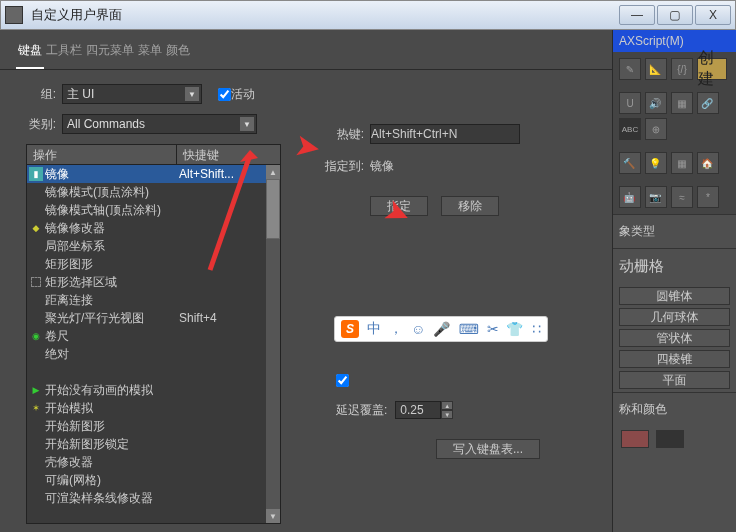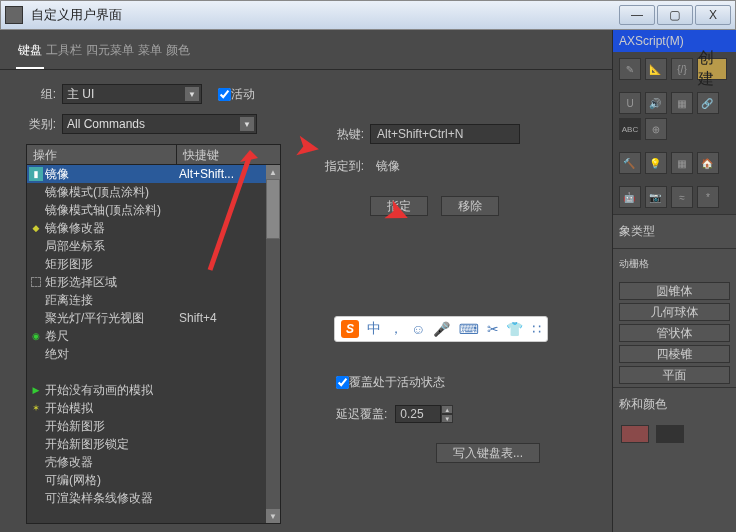--- a/index.html
+++ b/index.html
@@ -27,21 +27,21 @@
 .lr.sel{background:#2a5a9a;color:#fff}
 .lr .ic{width:14px;height:14px;margin-right:2px;display:inline-flex;align-items:center;justify-content:center;font-size:9px}
 .lr .c1{width:146px;display:flex;align-items:center;overflow:hidden;white-space:nowrap}
 .lr .c2{flex:1;padding-left:4px;overflow:hidden;white-space:nowrap}
 .scrollbar{position:absolute;right:0;top:20px;bottom:0;width:14px;background:#555}
 .scrollbar .thumb{position:absolute;top:0;width:14px;height:60px;background:#888;border:1px solid #666}
 .scrollbar .arr{width:14px;height:14px;background:#777;position:absolute;display:flex;align-items:center;justify-content:center;font-size:8px}
 .right{flex:1;padding:40px 10px 0 10px;position:relative}
 .field{display:flex;align-items:center;margin-bottom:12px}
 .field .flbl{width:68px;text-align:right;margin-right:6px}
-.txt{height:20px;background:#3a3a3a;border:1px solid #222;padding:0 6px;color:#ccc;display:flex;align-items:center}
+.txt{height:20px;background:#3a3a3a;border:1px solid #222;padding:0 0;color:#ccc;display:flex;align-items:center}
 .btn{height:20px;padding:0 16px;background:#555;border:1px solid #333;color:#ccc;display:inline-flex;align-items:center;justify-content:center;margin-right:10px}
 .arrow{position:absolute;color:#e63333;font-size:28px;font-weight:bold;pointer-events:none}
 .ime{position:absolute;left:334px;top:316px;background:#fff;border:1px solid #ccc;border-radius:3px;padding:3px 6px;display:flex;gap:8px;align-items:center;height:26px}
 .ime .s{width:18px;height:18px;background:#ff6a00;color:#fff;border-radius:3px;display:flex;align-items:center;justify-content:center;font-weight:bold;font-style:italic}
 .ime span{color:#4a7ab8;font-size:14px}
 .rpanel{position:absolute;left:612px;top:30px;width:124px;height:502px;background:#4f4f4f;border-left:1px solid #2a2a2a}
 .menubar{height:22px;background:#1d4ed8;display:flex;align-items:center;padding:0 6px;color:#ccc}
 .tbicons{display:flex;flex-wrap:wrap;gap:4px;padding:6px;background:#444}
 .ti{width:22px;height:22px;background:#555;border:1px solid #333;display:flex;align-items:center;justify-content:center;color:#999;font-size:10px}
 .abc{background:#333;color:#aaa;font-size:8px}
@@ -257,21 +257,20 @@
       <div class="txt" style="width:150px;border:none;background:transparent">镜像</div>
     </div>
     <div style="margin-left:74px;margin-top:20px">
       <div class="btn">指定</div>
       <div class="btn">移除</div>
     </div>
 
     <div class="bottom" style="position:absolute;top:290px;left:50px">
       <div class="chk">
         <input type="checkbox" checked="" style="">
-        <span>覆盖处于活动状态</span>
       </div>
       <div style="display:flex;align-items:center;margin-top:14px">
         <span style="margin-right:8px">延迟覆盖:</span>
         <div class="spinner">
           <div class="sv">0.25</div>
           <div class="sb">
             <div class="su">▲</div>
             <div class="sd">▼</div>
           </div>
         </div>
@@ -322,21 +321,21 @@
     <div class="ti">▦</div>
     <div class="ti">🏠</div>
   </div>
   <div class="tbicons">
     <div class="ti">🤖</div>
     <div class="ti">📷</div>
     <div class="ti">≈</div>
     <div class="ti">*</div>
   </div>
   <div class="section">象类型</div>
-  <div class="section" style="font-size:10px">动栅格</div>
+  <div class="section" style="font-size:15px">动栅格</div>
   <div class="rbtn">圆锥体</div>
   <div class="rbtn">几何球体</div>
   <div class="rbtn">管状体</div>
   <div class="rbtn">四棱锥</div>
   <div class="rbtn">平面</div>
   <div class="section">称和颜色</div>
   <div style="padding:0 6px">
     <span class="sw"></span>
     <span class="sw" style="background:#333"></span>
   </div>

